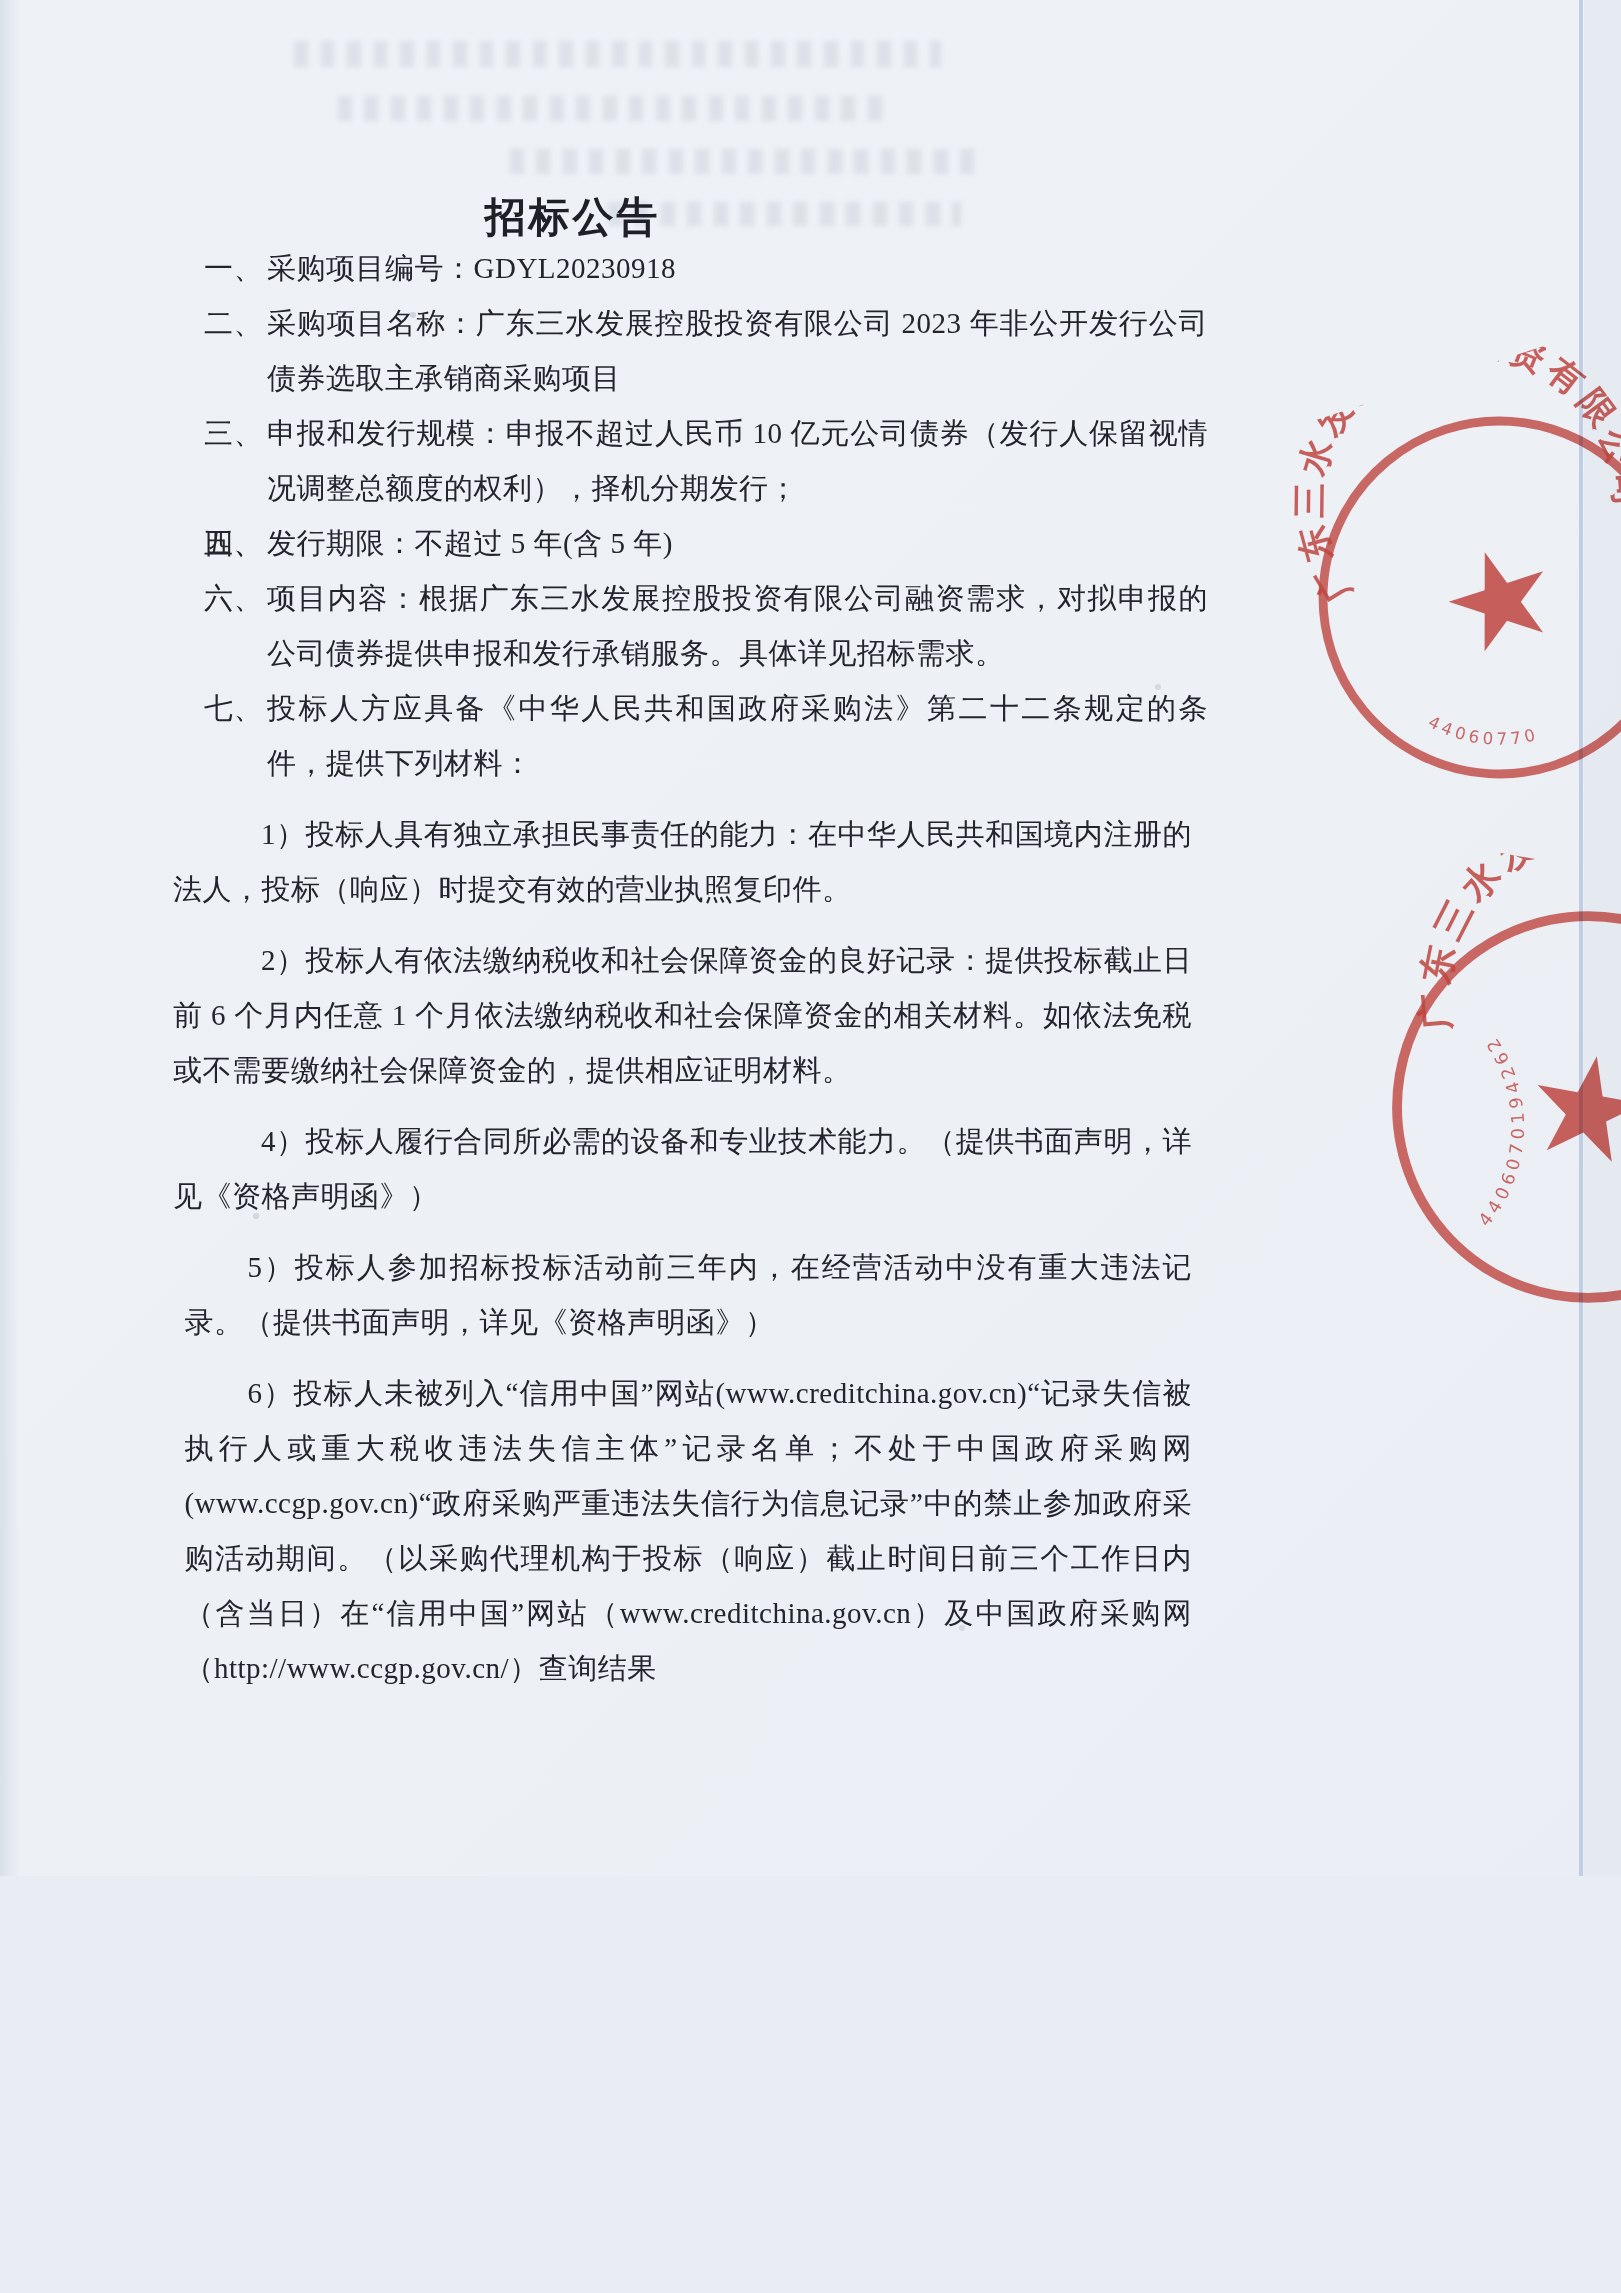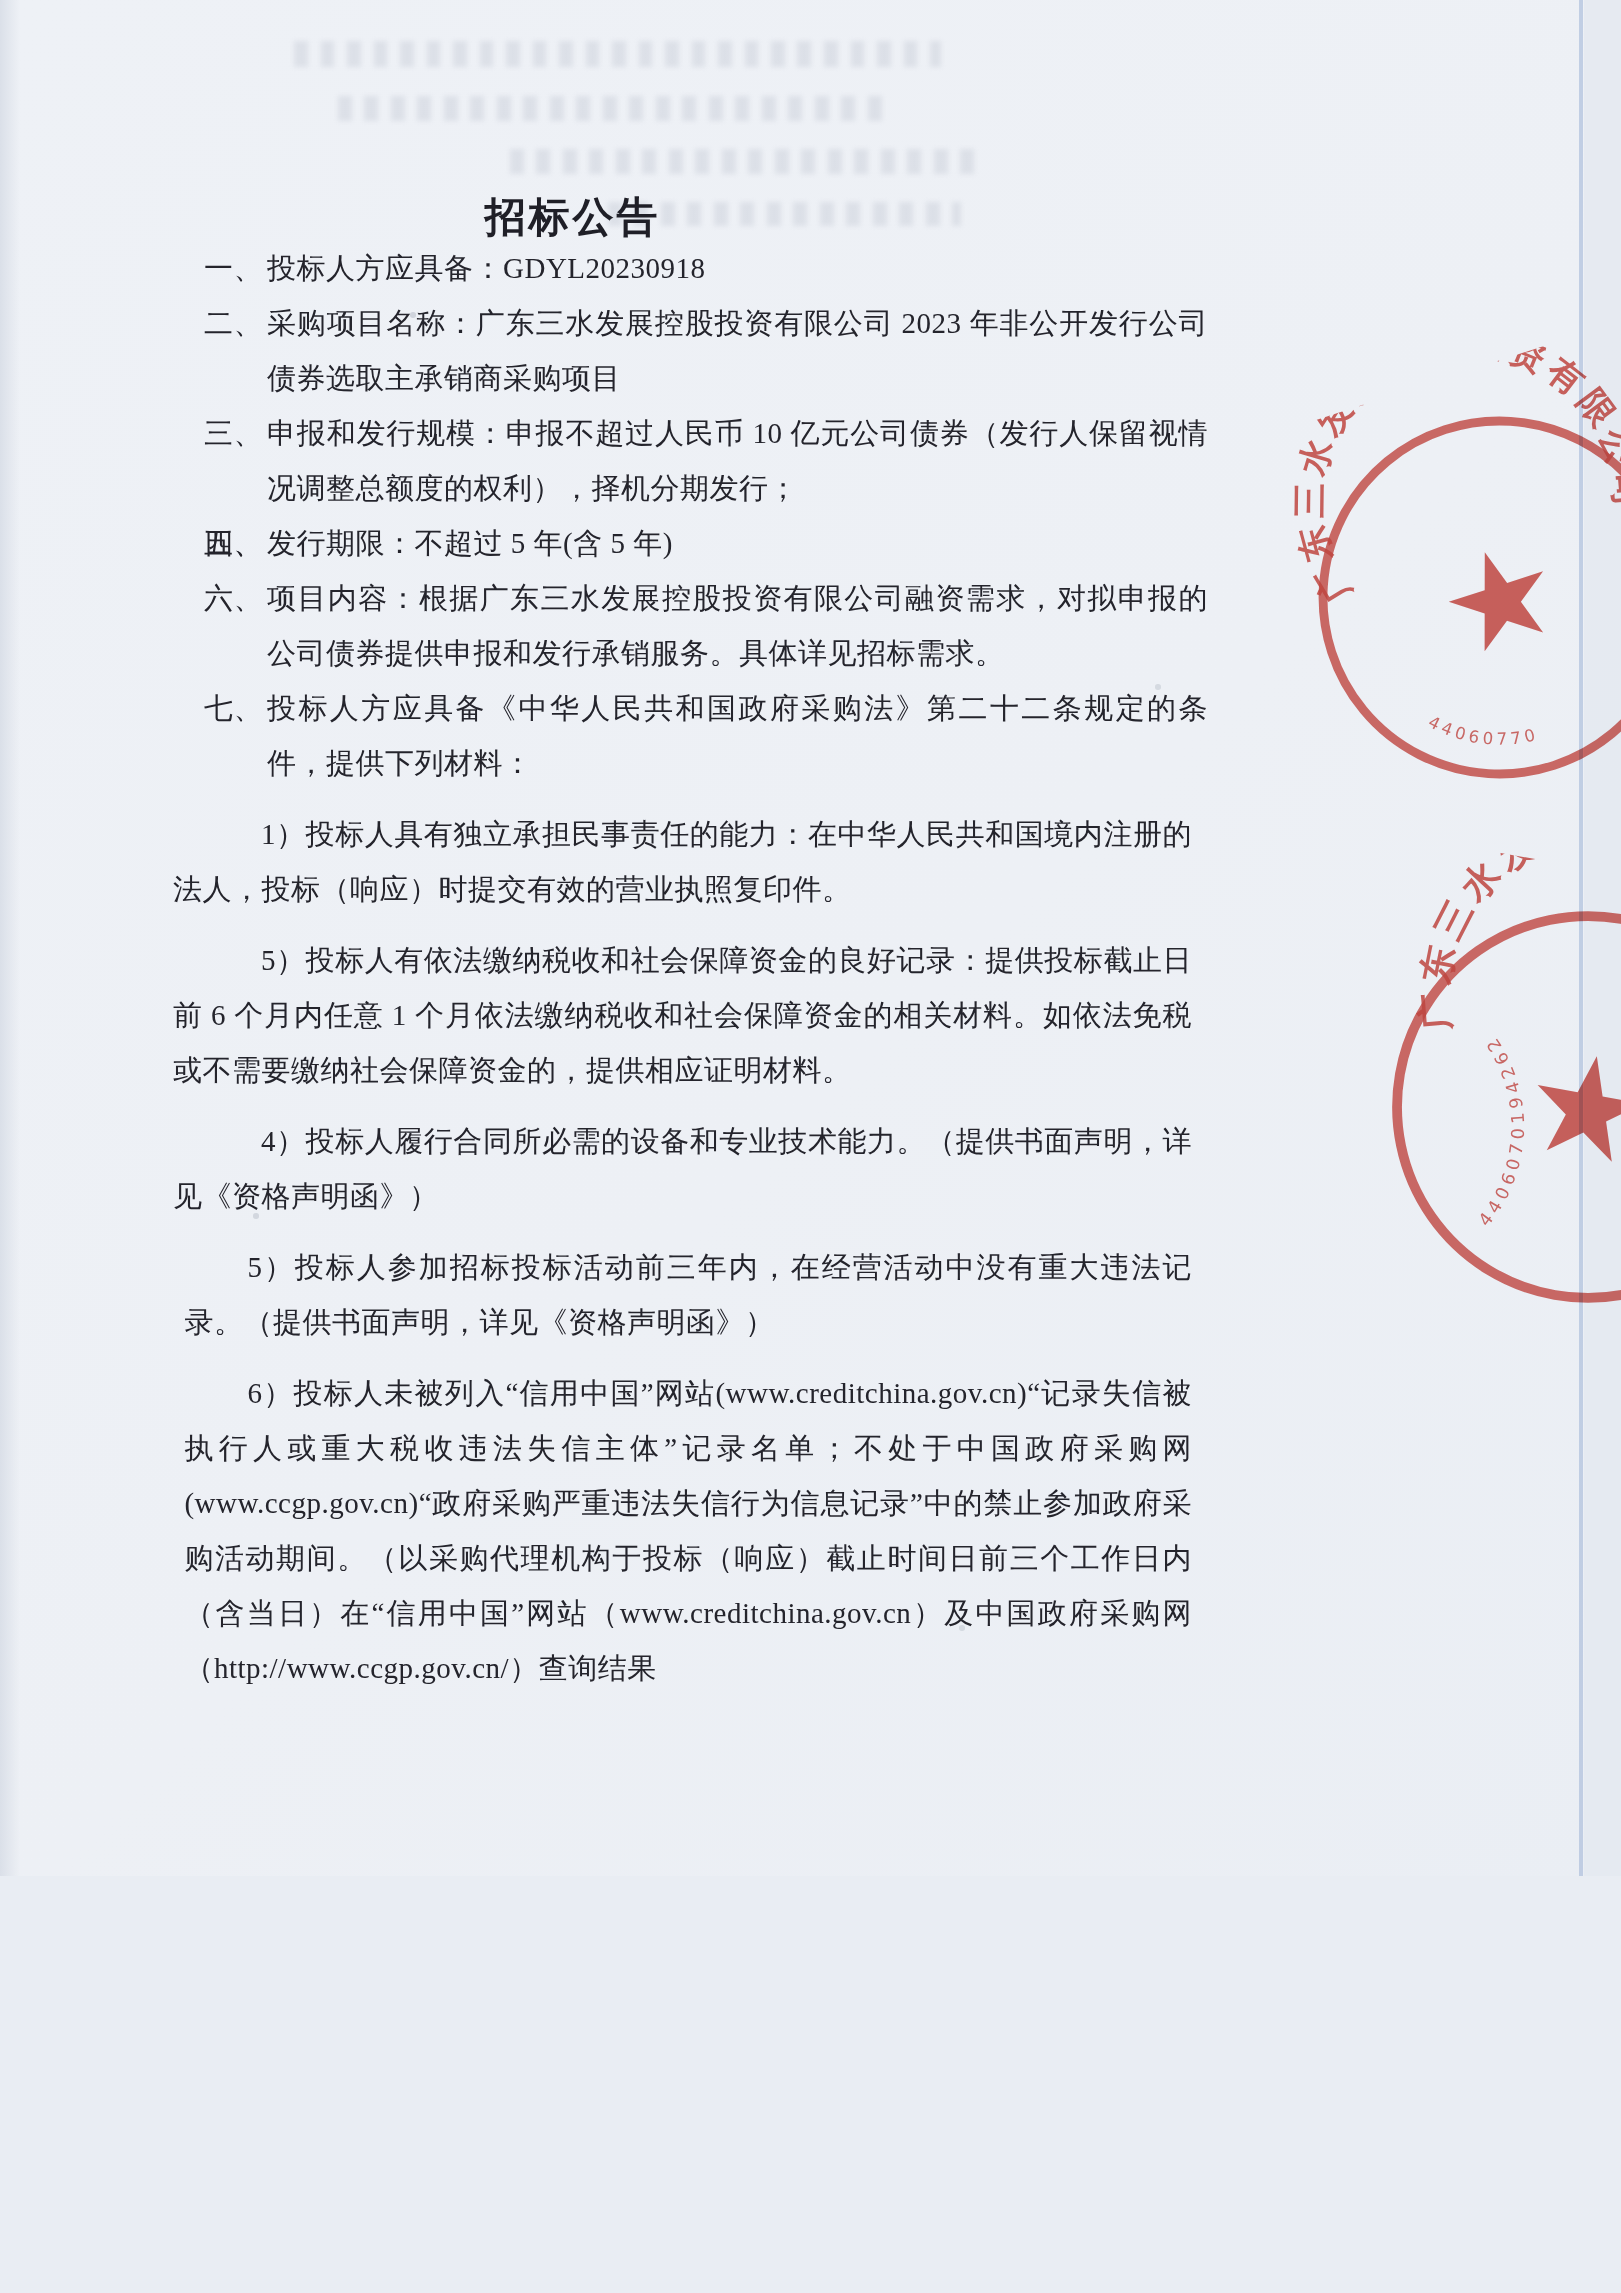--- a/index.html
+++ b/index.html
@@ -66,21 +66,21 @@
   <div class="smudge sm4"></div>
   <div class="specks"></div>
 
   <div class="content">
     <h1 class="title">招标公告</h1>
 
 
     <div class="olist">
       <div class="oitem">
         <span class="olabel">一、</span>
-        <span class="obody">投标人方应具备：GDYL20230918</span>
+        <span class="obody">采购项目编号：GDYL20230918</span>
       </div>
       <div class="oitem">
         <span class="olabel">二、</span>
         <span class="obody">采购项目名称：广东三水发展控股投资有限公司 2023 年非公开发行公司债券选取主承销商采购项目</span>
       </div>
       <div class="oitem">
         <span class="olabel">三、</span>
         <span class="obody">申报和发行规模：申报不超过人民币 10 亿元公司债券（发行人保留视情况调整总额度的权利），择机分期发行；</span>
       </div>
       <div class="oitem">
@@ -95,21 +95,21 @@
         <span class="obody">项目内容：根据广东三水发展控股投资有限公司融资需求，对拟申报的公司债券提供申报和发行承销服务。具体详见招标需求。</span>
       </div>
       <div class="oitem">
         <span class="olabel">七、</span>
         <span class="obody">投标人方应具备《中华人民共和国政府采购法》第二十二条规定的条件，提供下列材料：</span>
       </div>
     </div>
 
     <div class="sublist">
       <p class="sub">1）投标人具有独立承担民事责任的能力：在中华人民共和国境内注册的法人，投标（响应）时提交有效的营业执照复印件。</p>
-      <p class="sub">5）投标人有依法缴纳税收和社会保障资金的良好记录：提供投标截止日前 6 个月内任意 1 个月依法缴纳税收和社会保障资金的相关材料。如依法免税或不需要缴纳社会保障资金的，提供相应证明材料。</p>
+      <p class="sub">2）投标人有依法缴纳税收和社会保障资金的良好记录：提供投标截止日前 6 个月内任意 1 个月依法缴纳税收和社会保障资金的相关材料。如依法免税或不需要缴纳社会保障资金的，提供相应证明材料。</p>
       <p class="sub">4）投标人履行合同所必需的设备和专业技术能力。（提供书面声明，详见《资格声明函》）</p>
       <p class="sub sub-wide">5）投标人参加招标投标活动前三年内，在经营活动中没有重大违法记录。（提供书面声明，详见《资格声明函》）</p>
       <p class="sub sub-wide">6）投标人未被列入“信用中国”网站(www.creditchina.gov.cn)“记录失信被执行人或重大税收违法失信主体”记录名单；不处于中国政府采购网(www.ccgp.gov.cn)“政府采购严重违法失信行为信息记录”中的禁止参加政府采购活动期间。（以采购代理机构于投标（响应）截止时间日前三个工作日内（含当日）在“信用中国”网站（www.creditchina.gov.cn）及中国政府采购网（http://www.ccgp.gov.cn/）查询结果</p>
     </div>
   </div>
 
   <svg class="stamp stamp1" width="451" height="451" viewBox="0 0 460 460">
     <circle class="seal-ring" cx="230" cy="230" r="180" stroke-width="9"></circle>
     <defs>
       <path id="arcTop1" d="M 89,179 A 150,150 0 1 1 371,179"></path>

